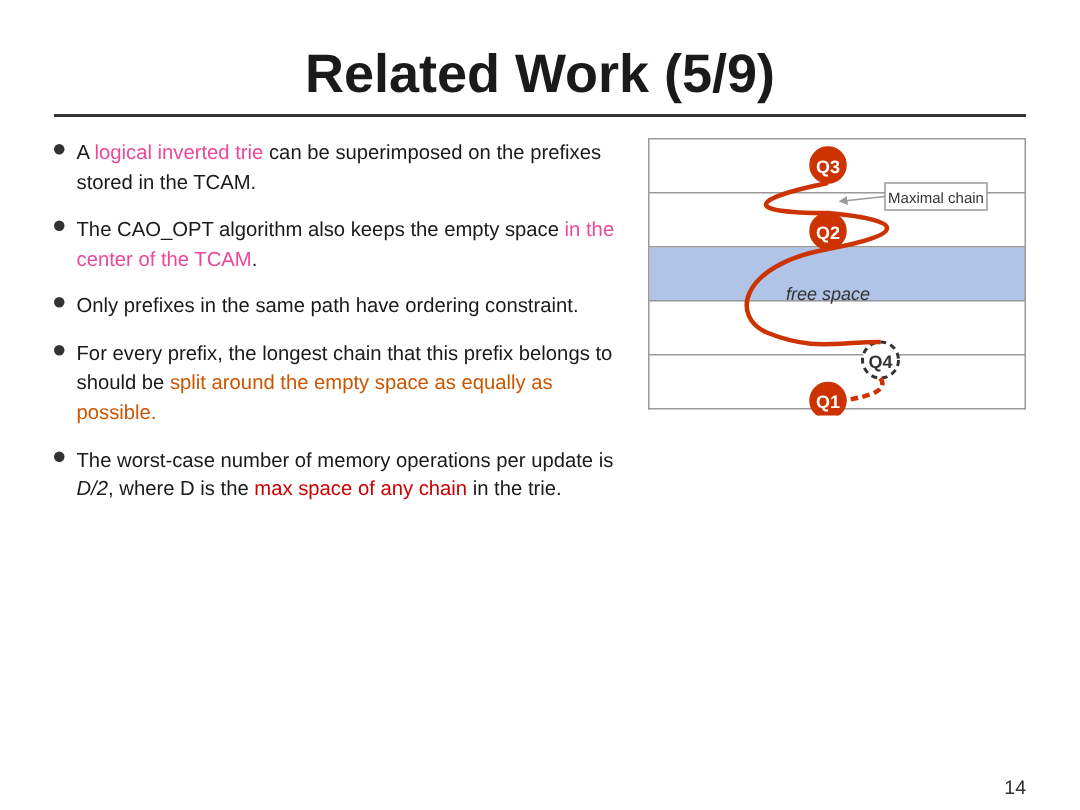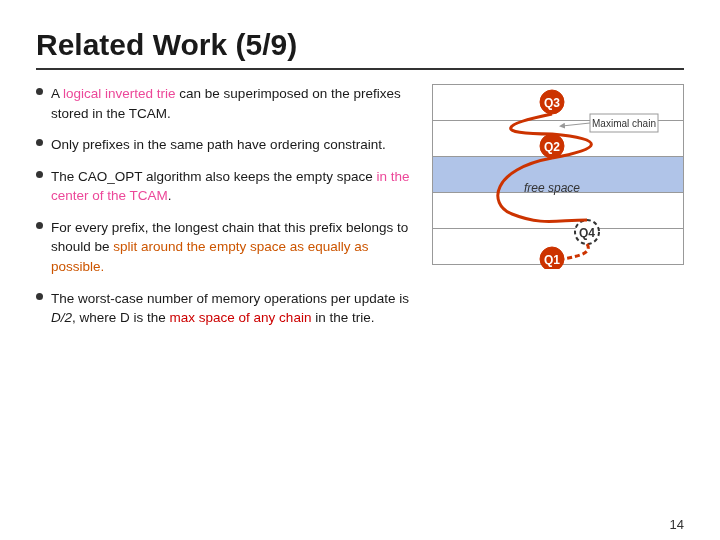--- a/index.html
+++ b/index.html
@@ -11,24 +11,25 @@
       overflow: hidden;
       position: relative;
     }
     .slide {
       width: 720px;
       height: 540px;
       padding: 28px 36px 20px 36px;
       position: relative;
     }
     .title {
-      font-size: 30px;
+      font-size: 36px;
       font-weight: bold;
       color: #1a1a1a;
       margin-bottom: 6px;
+      text-align: center;
     }
     .title-underline {
       border: none;
       border-top: 2.5px solid #333;
       margin-bottom: 14px;
     }
     .main-item {
       display: flex;
       align-items: flex-start;
       margin-bottom: 6px;
@@ -133,28 +134,28 @@
       <div class="sub-item">
         <div class="sub-bullet"></div>
         <div class="sub-text">
           <span>A </span><span class="blue-text">logical inverted trie</span><span> can be superimposed on the prefixes stored in the TCAM.</span>
         </div>
       </div>
 
       <div class="sub-item">
         <div class="sub-bullet"></div>
         <div class="sub-text">
+          <span>The CAO_OPT algorithm also keeps the empty space </span><span class="blue-text">in the center of the TCAM</span><span>.</span>
+        </div>
+      </div>
+
+      <div class="sub-item">
+        <div class="sub-bullet"></div>
+        <div class="sub-text">
           <span>Only prefixes in the same path have ordering constraint.</span>
-        </div>
-      </div>
-
-      <div class="sub-item">
-        <div class="sub-bullet"></div>
-        <div class="sub-text">
-          <span>The CAO_OPT algorithm also keeps the empty space </span><span class="blue-text">in the center of the TCAM</span><span>.</span>
         </div>
       </div>
 
       <div class="sub-item">
         <div class="sub-bullet"></div>
         <div class="sub-text">
           <span>For every prefix, the longest chain that this prefix belongs to should be </span><span class="orange-text">split around the empty space as equally as possible.</span>
         </div>
       </div>
 

